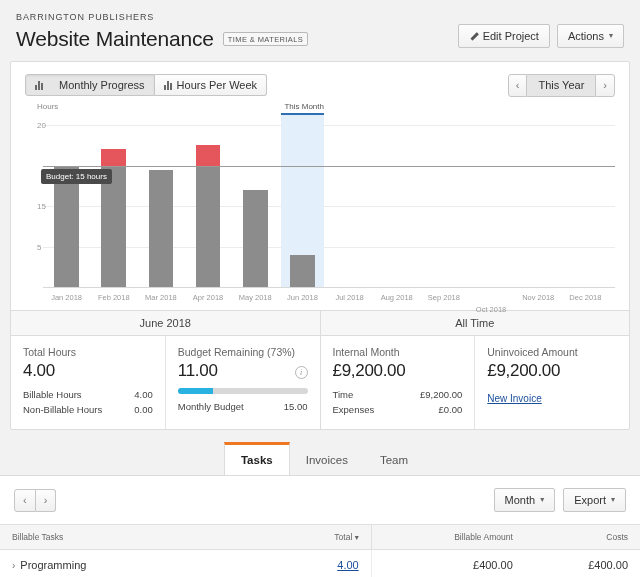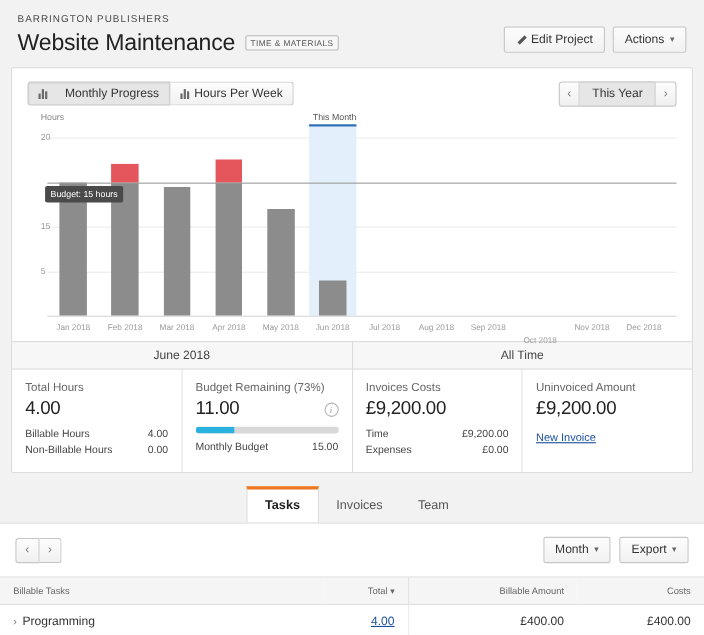--- a/index.html
+++ b/index.html
@@ -273,21 +273,21 @@
       <div class="progress">
           <div id="progfill" style="width: 27%;"></div>
         </div>
       <div class="kv">
         <span>Monthly Budget</span>
         <span>15.00</span>
       </div>
     </div>
 
     <div class="stat-cell">
-      <div class="stat-label">Invoices Costs</div>
+      <div class="stat-label">Internal Month</div>
       <div class="stat-value">£9,200.00</div>
       <div class="kv">
         <span>Time</span>
         <span>£9,200.00</span>
       </div>
       <div class="kv">
         <span>Expenses</span>
         <span>£0.00</span>
       </div>
     </div>

